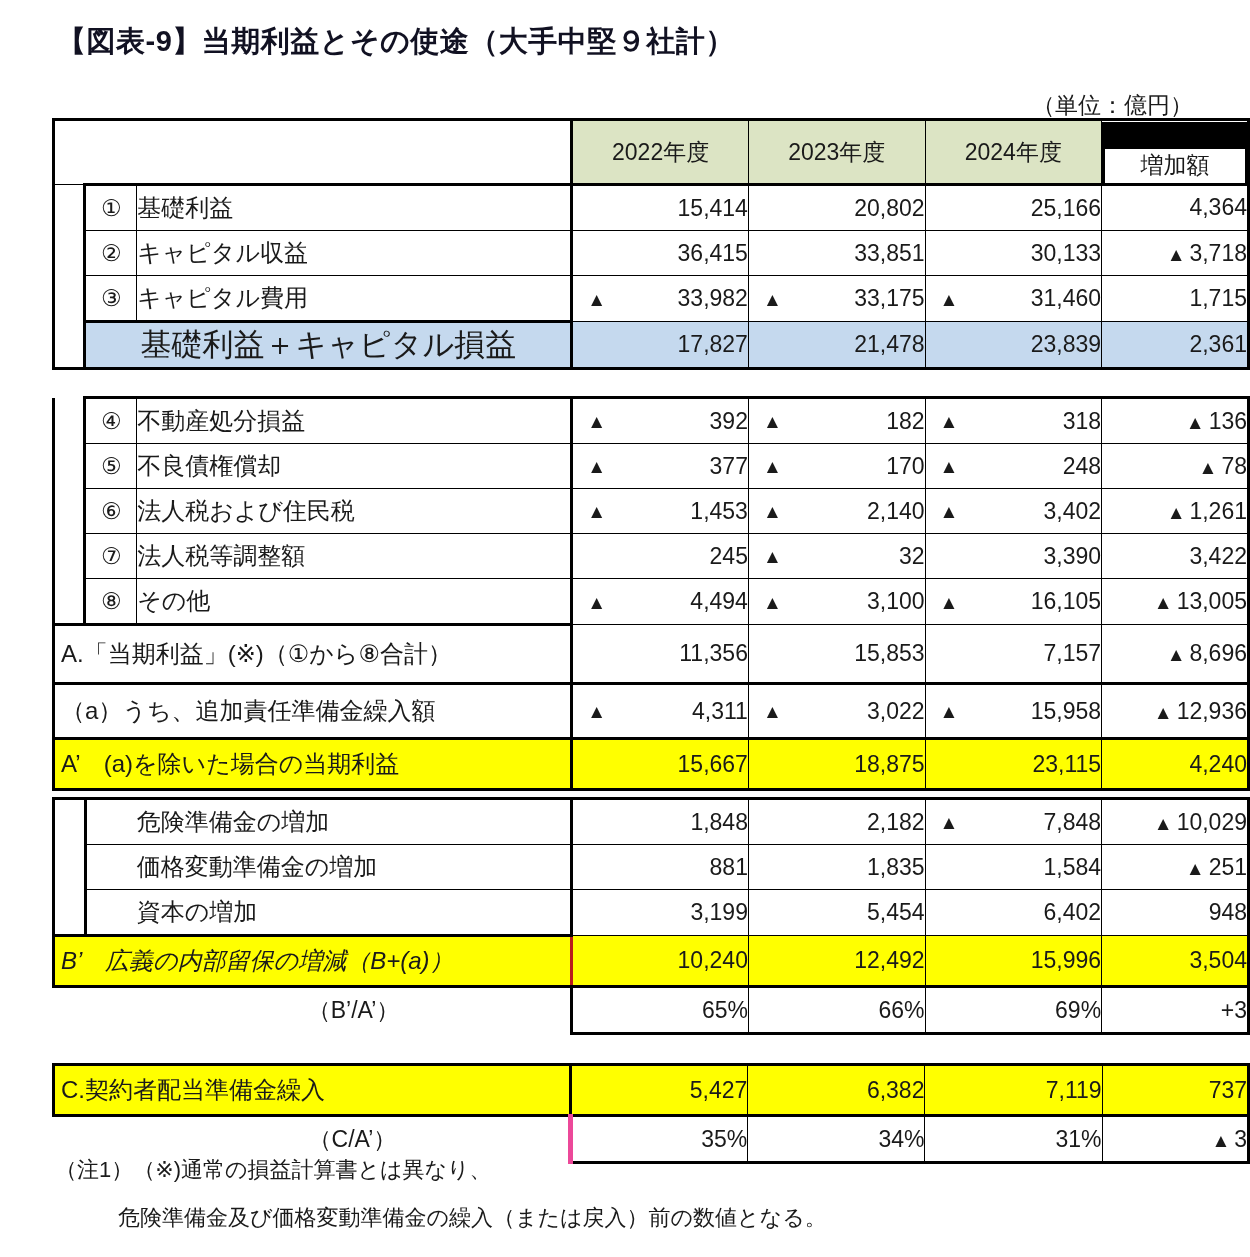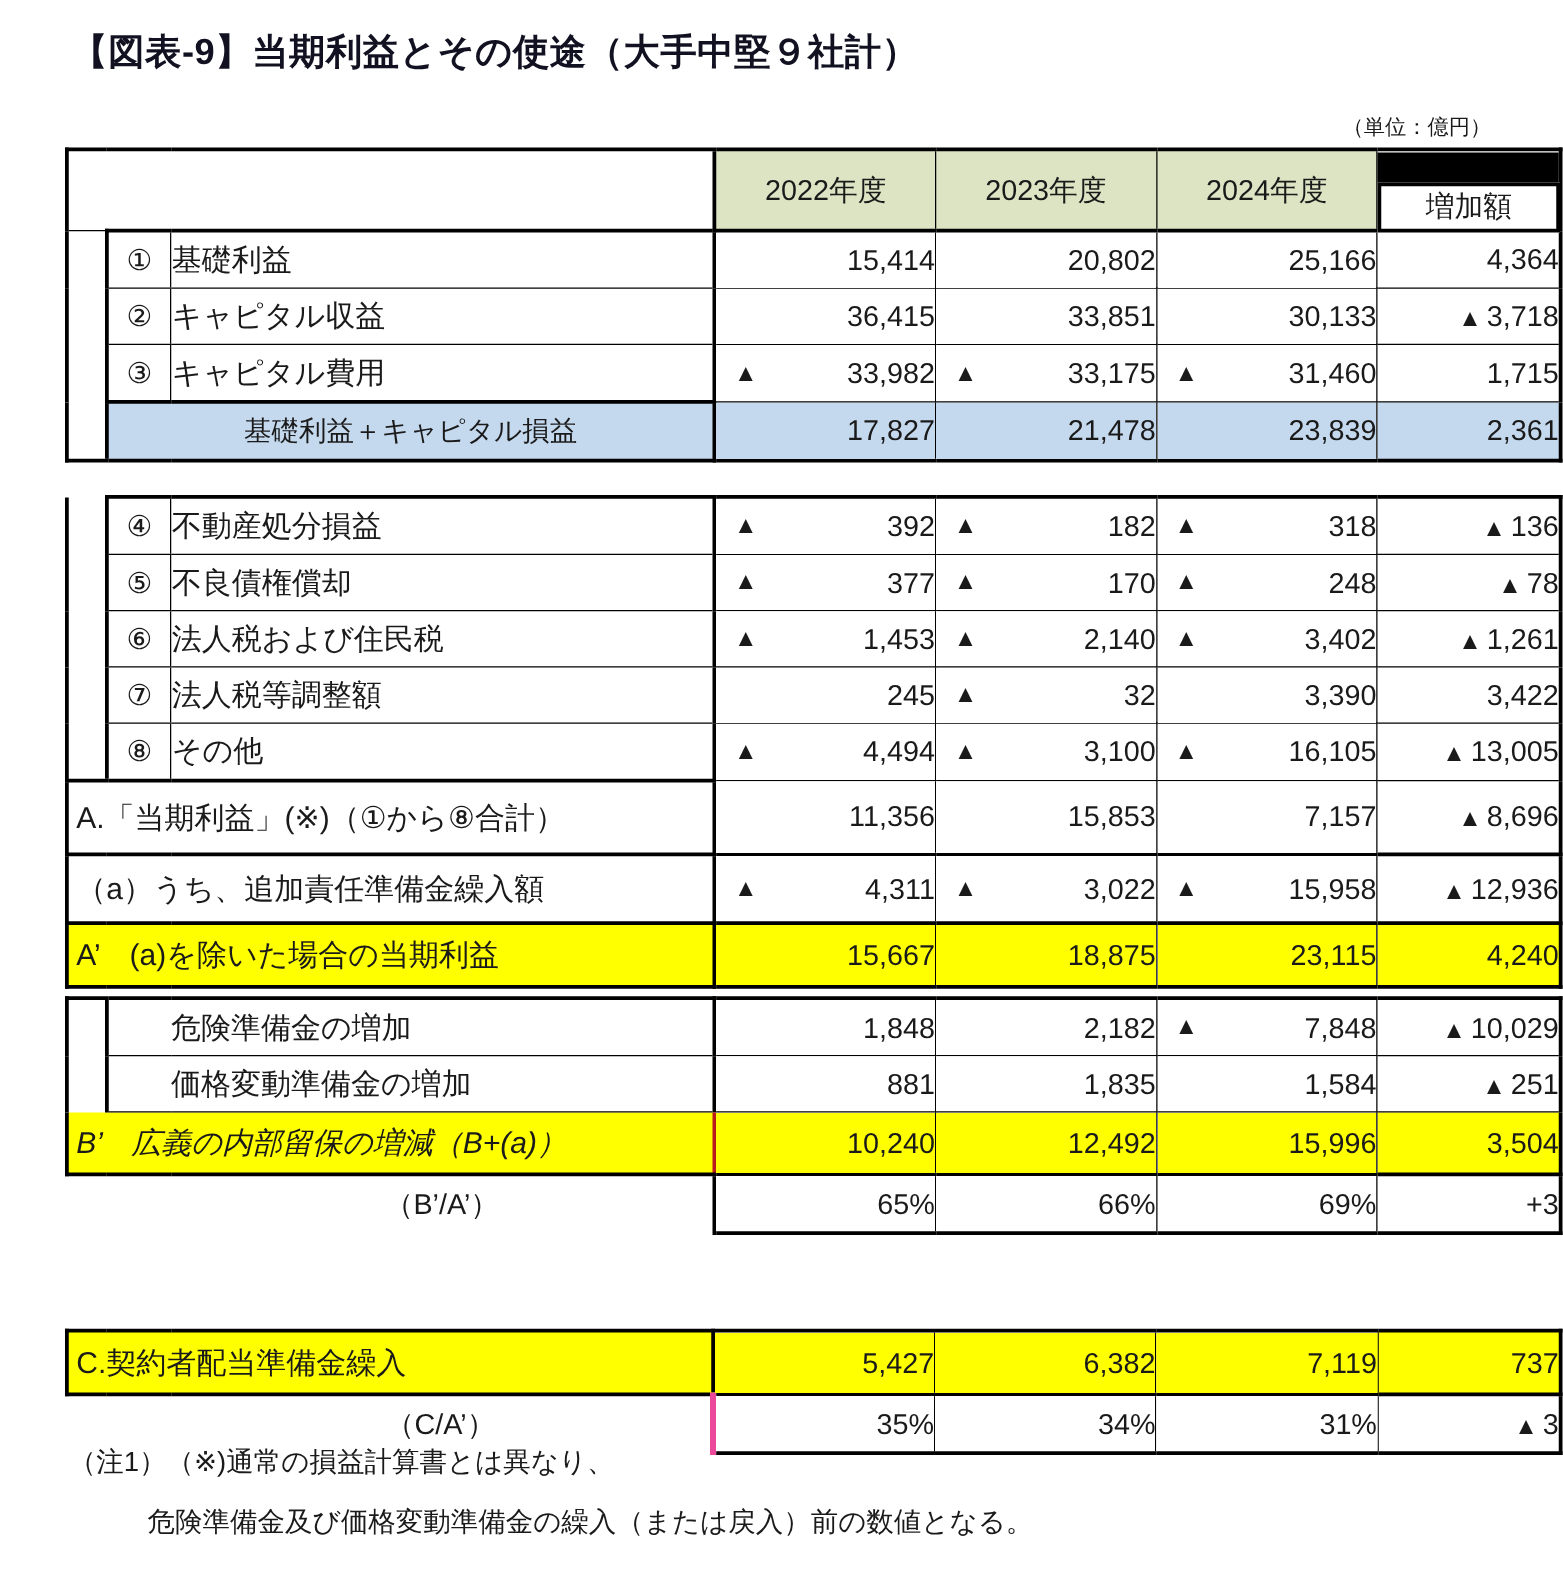--- a/index.html
+++ b/index.html
@@ -26,21 +26,21 @@
     letter-spacing: 0.5px;
     white-space: nowrap;
     color: #111122;
   }
 
   
   .unit-note {
     position: absolute;
     right: 57px;
     top: 90px;
-    font-size: 17px;
+    font-size: 23px;
     font-weight: 400;
     white-space: nowrap;
   }
 
   
   .tbl {
     position: absolute;
     border-collapse: collapse;
     table-layout: fixed;
     font-size: 23px;
@@ -72,21 +72,21 @@
 
   
   .lab {
     padding-left: 12px;
     white-space: nowrap;
     font-size: 24px;
   }
   .lab-c {
     text-align: center;
     white-space: nowrap;
-    font-size: 22px;
+    font-size: 31px;
   }
   .lab-r {
     text-align: center;
     padding-right: 10px;
     white-space: nowrap;
     font-size: 23px;
   }
   .numlab {
     text-align: center;
     font-size: 23px;
@@ -393,20 +393,33 @@
       <td class="val bb-n br-n">
         <span class="tri"></span><span>881</span></td>
       <td class="val bb-n br-n">
         <span class="tri"></span><span>1,835</span></td>
       <td class="val bb-n br-n">
         <span class="tri"></span><span>1,584</span></td>
       <td class="dval bb-n br-t">
         <span class="tri">▲</span><span>251</span></td>
     </tr>
 
+    <tr>
+      <td class="bl-t bb-t"></td>
+      <td class="bl-t bb-t"></td>
+      <td class="lab bb-t br-t">資本の増加</td>
+      <td class="val bb-n br-n">
+        <span class="tri"></span><span>3,199</span></td>
+      <td class="val bb-n br-n">
+        <span class="tri"></span><span>5,454</span></td>
+      <td class="val bb-n br-n">
+        <span class="tri"></span><span>6,402</span></td>
+      <td class="dval bb-n br-t">
+        <span class="tri"></span><span>948</span></td>
+    </tr>
 
 
     <tr style="height:48px;">
       <td class="yellow lab bl-t bb-t" colspan="3" style="border-right:3px solid #b91c1c; padding-left:6px; height:48px;font-style:italic;">B’　広義の内部留保の増減（B+(a)）</td>
       <td class="yellow val bb-t br-n">
         <span class="tri"></span><span>10,240</span></td>
       <td class="yellow val bb-t br-n">
         <span class="tri"></span><span>12,492</span></td>
       <td class="yellow val bb-t br-n">
         <span class="tri"></span><span>15,996</span></td>

